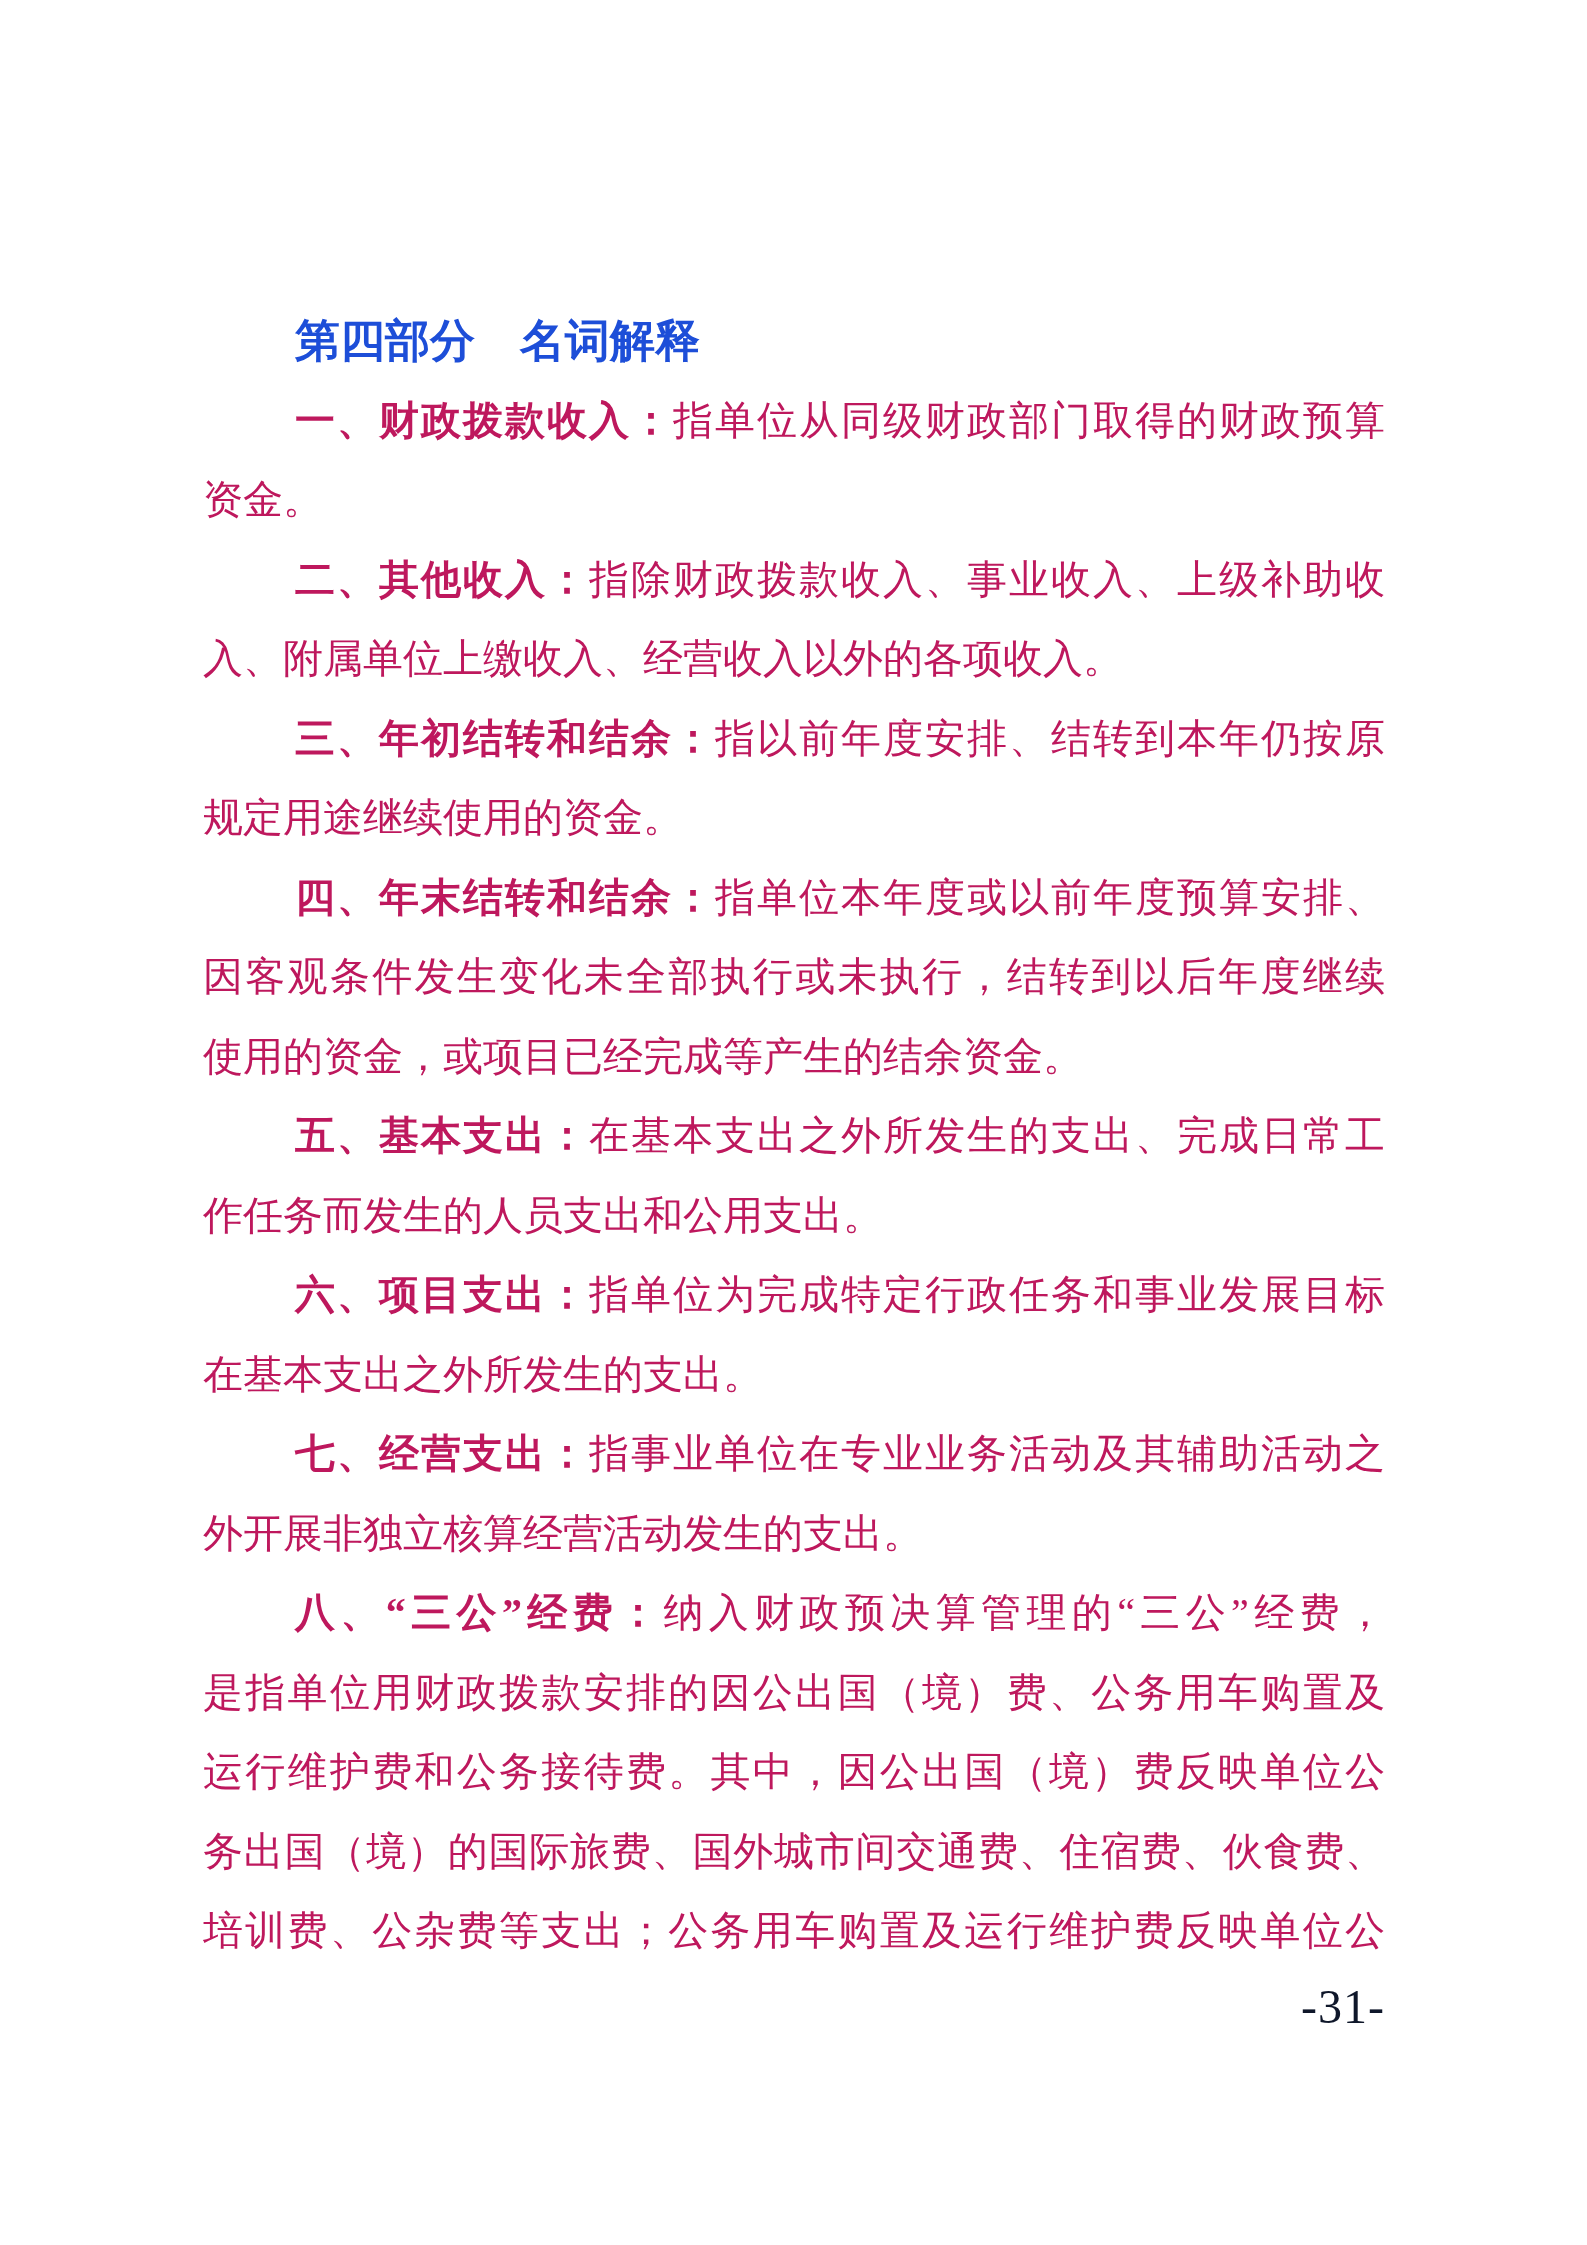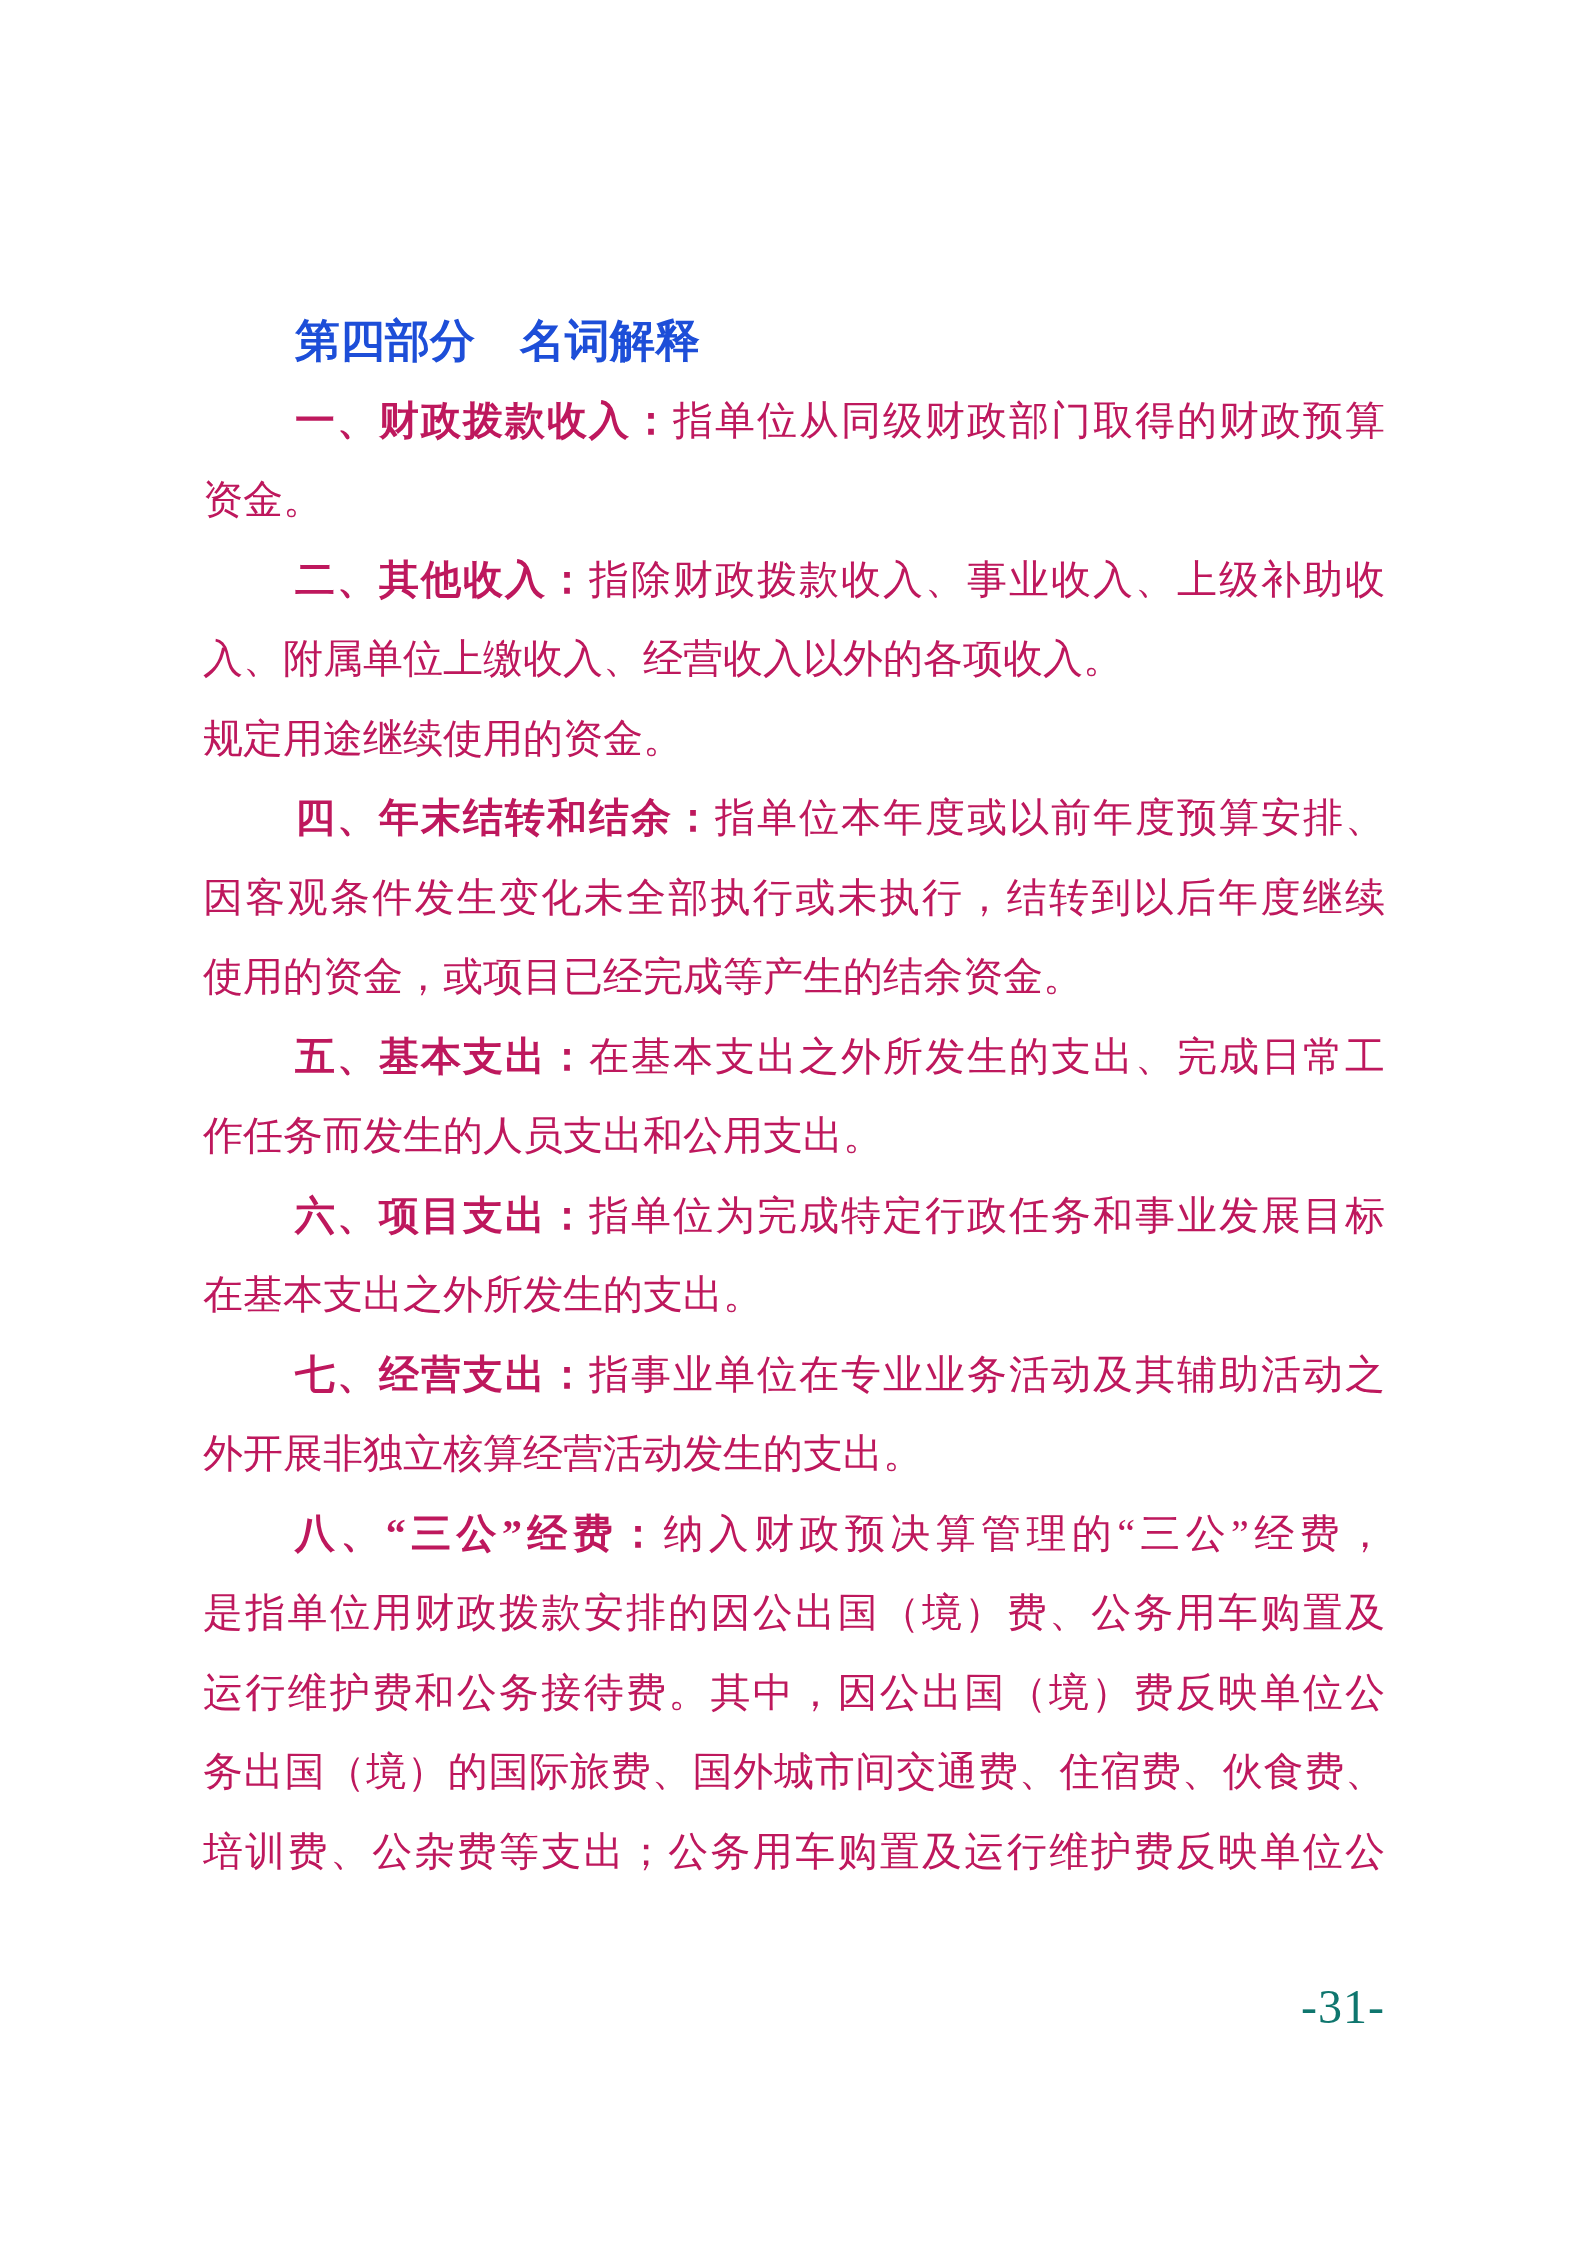--- a/index.html
+++ b/index.html
@@ -52,35 +52,36 @@
   }
   .page-number {
     position: absolute;
     left: 203px;
     top: 1983px;
     width: 1182px;
     text-align: right;
     font-family: "Liberation Serif", "DejaVu Serif", serif;
     font-size: 48px;
     line-height: 48px;
-    color: #0f766e;
+    color: #0f172a;
     letter-spacing: 1px;
   }
 </style>
 </head>
 <body>
 
 <div class="page">
   <div class="text-block">
     <div class="doc-title">第四部分　名词解释</div>
     <div id="lines">
         <div class="line justify indent"><span class="seg-bold">一、财政拨款收入：</span><span class="seg-regular">指单位从同级财政部门取得的财政预算</span></div>
         <div class="line"><span class="seg-regular">资金。</span></div>
         <div class="line justify indent"><span class="seg-bold">二、其他收入：</span><span class="seg-regular">指除财政拨款收入、事业收入、上级补助收</span></div>
         <div class="line"><span class="seg-regular">入、附属单位上缴收入、经营收入以外的各项收入。</span></div>
+        <div class="line justify indent"><span class="seg-bold">三、年初结转和结余：</span><span class="seg-regular">指以前年度安排、结转到本年仍按原</span></div>
         <div class="line"><span class="seg-regular">规定用途继续使用的资金。</span></div>
         <div class="line justify indent"><span class="seg-bold">四、年末结转和结余：</span><span class="seg-regular">指单位本年度或以前年度预算安排、</span></div>
         <div class="line justify"><span class="seg-regular">因客观条件发生变化未全部执行或未执行，结转到以后年度继续</span></div>
         <div class="line"><span class="seg-regular">使用的资金，或项目已经完成等产生的结余资金。</span></div>
         <div class="line justify indent"><span class="seg-bold">五、基本支出：</span><span class="seg-regular">在基本支出之外所发生的支出、完成日常工</span></div>
         <div class="line"><span class="seg-regular">作任务而发生的人员支出和公用支出。</span></div>
         <div class="line justify indent"><span class="seg-bold">六、项目支出：</span><span class="seg-regular">指单位为完成特定行政任务和事业发展目标</span></div>
         <div class="line"><span class="seg-regular">在基本支出之外所发生的支出。</span></div>
         <div class="line justify indent"><span class="seg-bold">七、经营支出：</span><span class="seg-regular">指事业单位在专业业务活动及其辅助活动之</span></div>
         <div class="line"><span class="seg-regular">外开展非独立核算经营活动发生的支出。</span></div>

